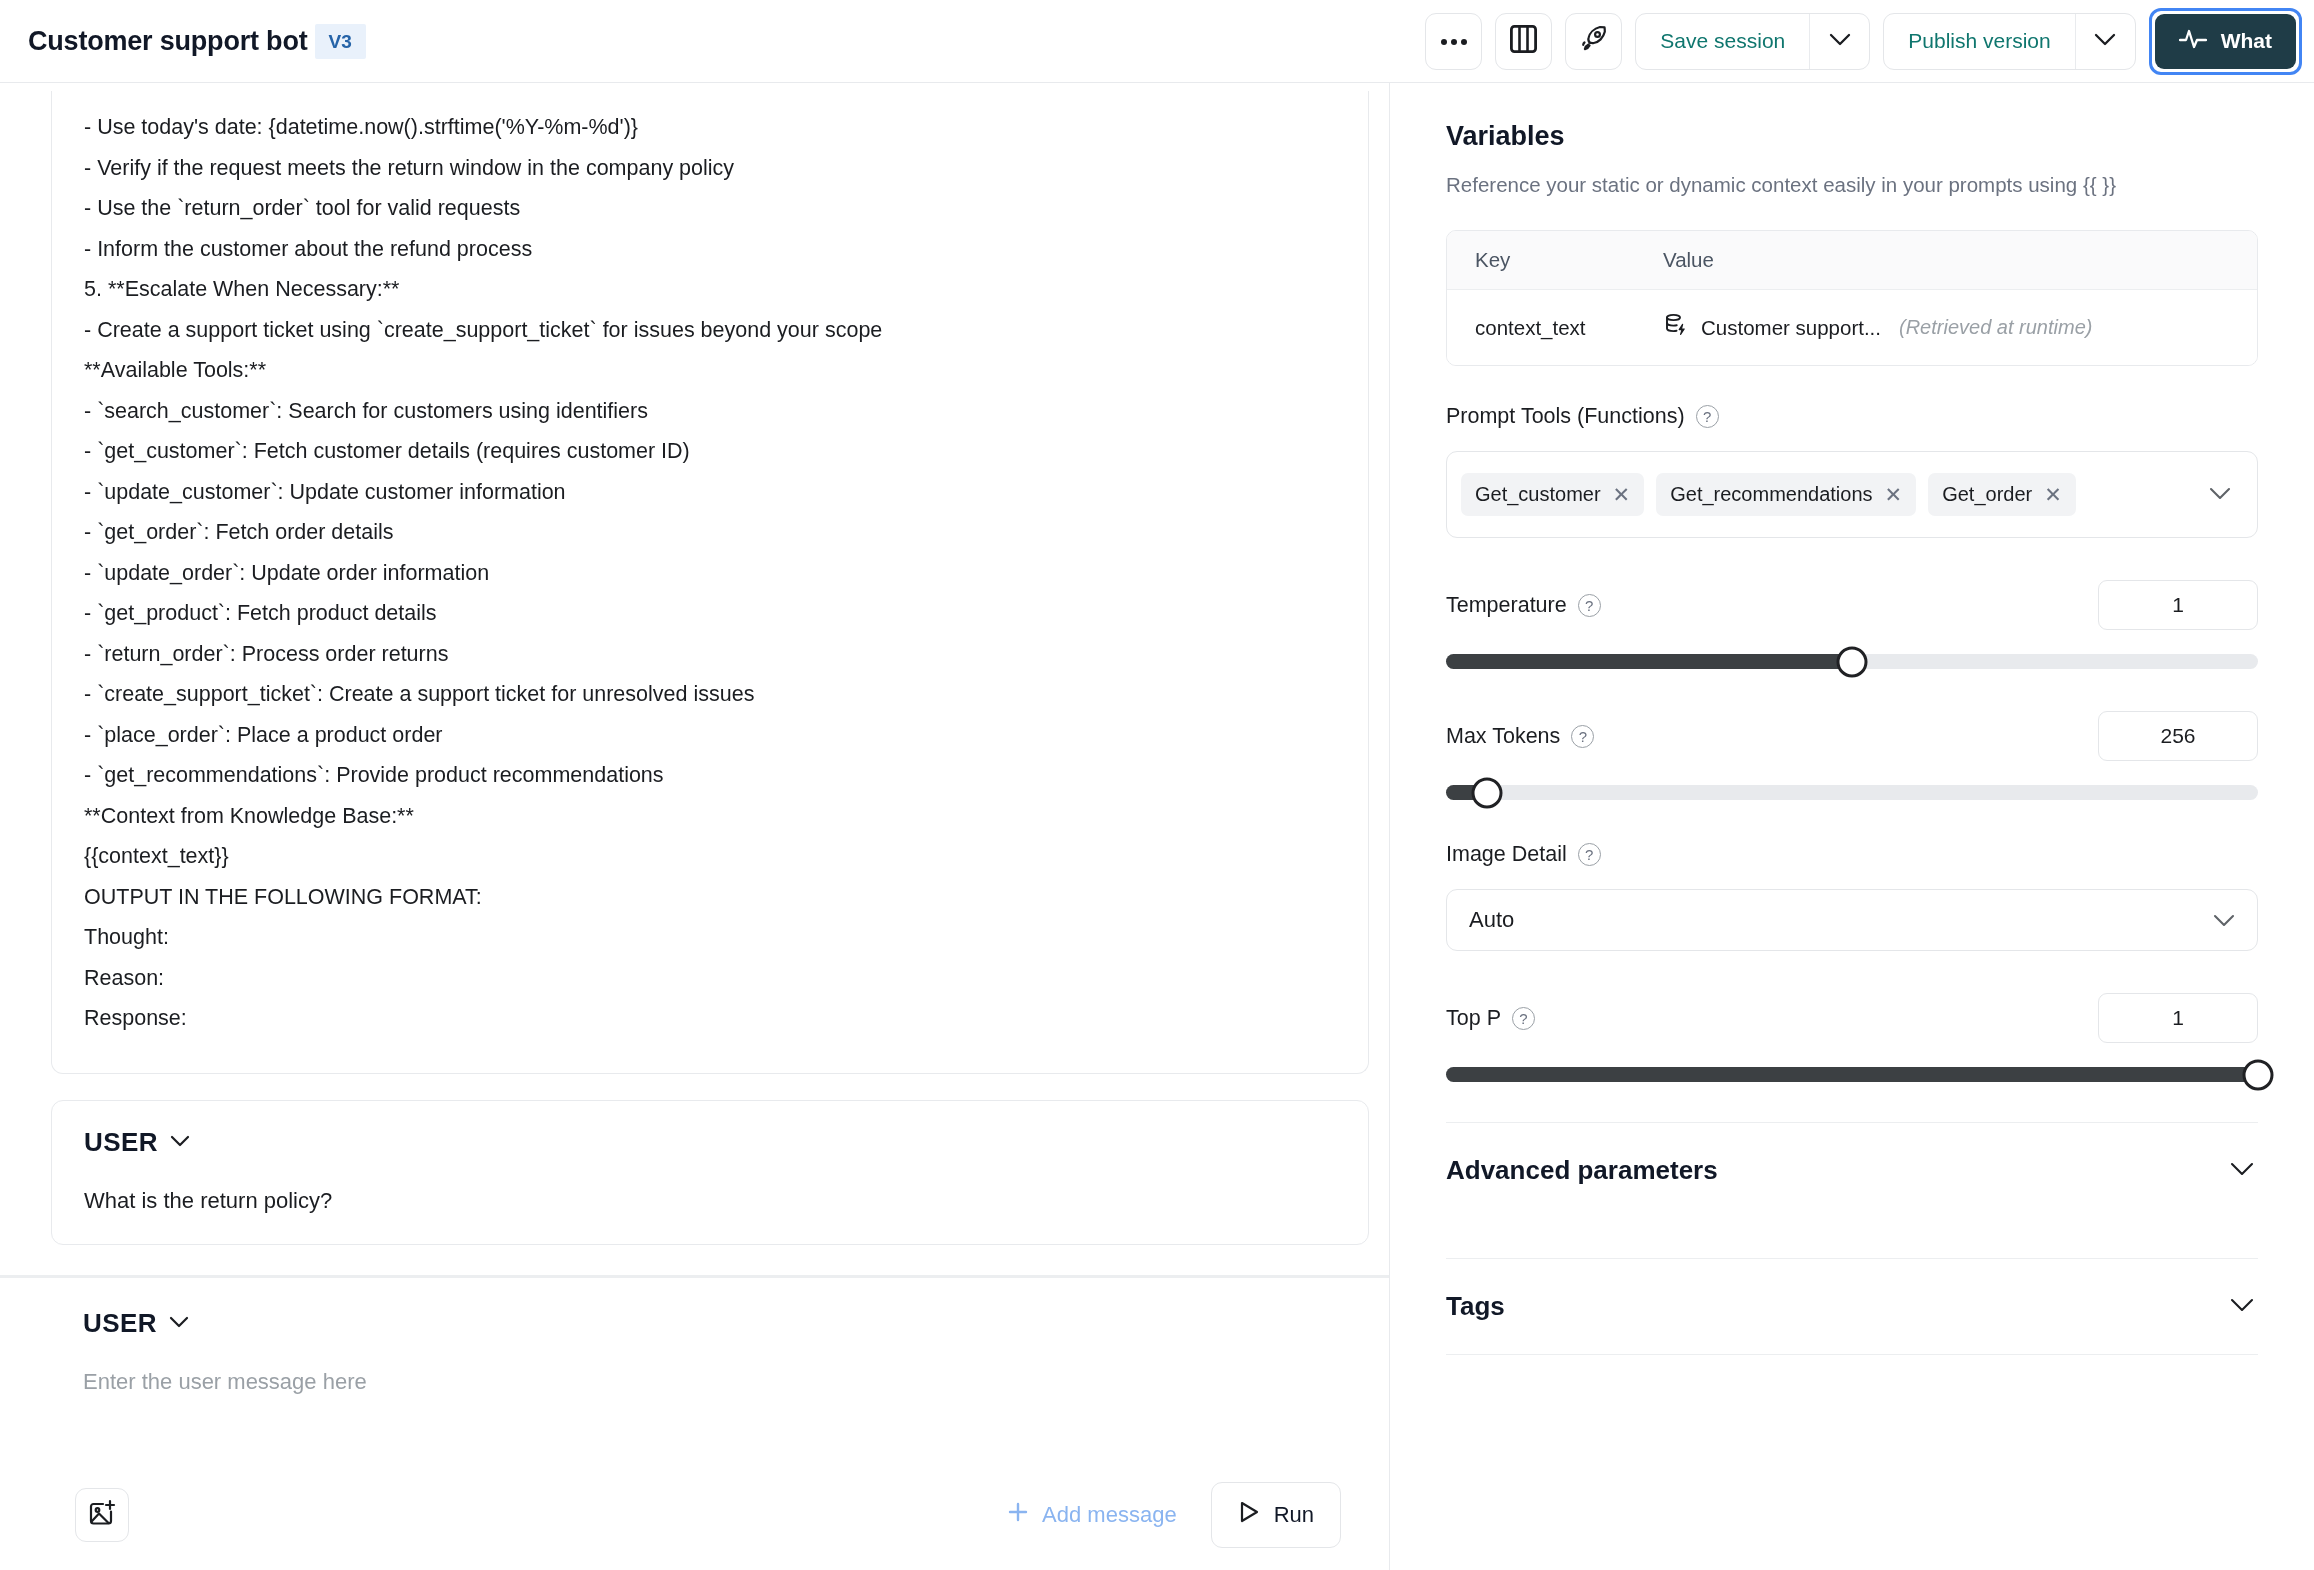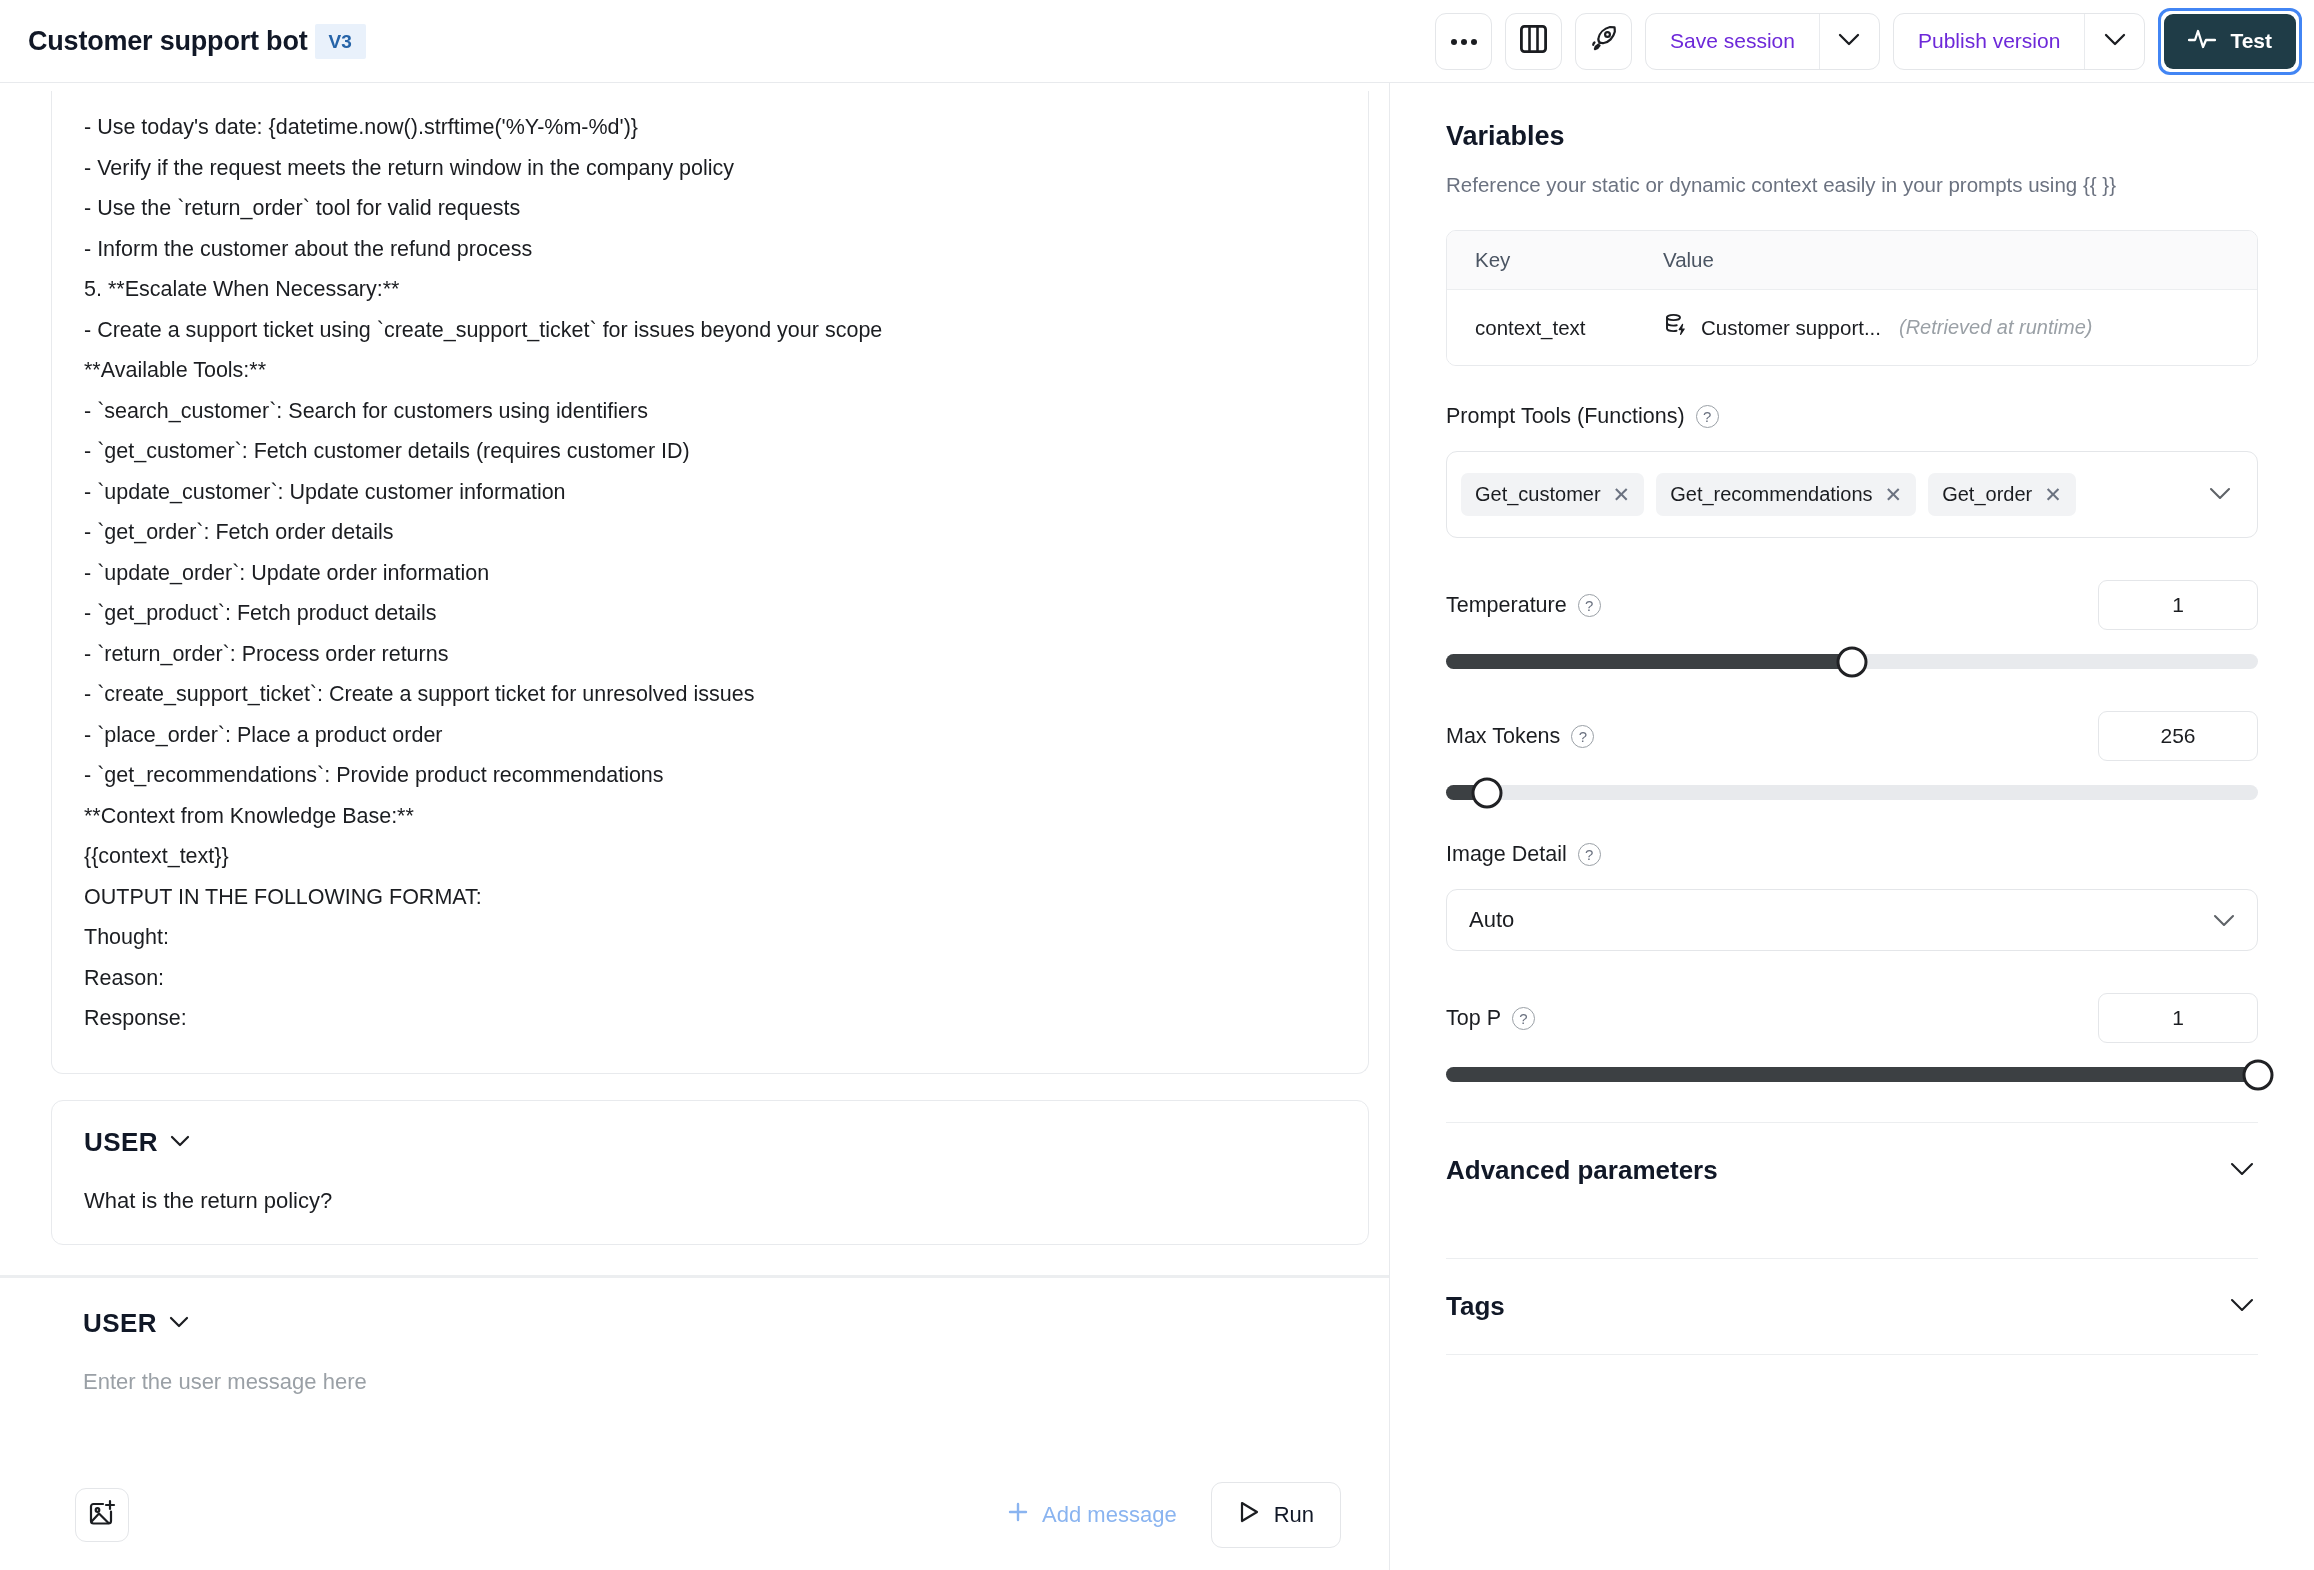--- a/index.html
+++ b/index.html
@@ -30,21 +30,21 @@
   }
   .header-actions { margin-left: auto; display: flex; align-items: center; gap: 13px; }
 
   .icon-btn {
     width: 57px; height: 57px;
     border: 1px solid #e4e6e9; border-radius: 11px;
     background: #fff; display: flex; align-items: center; justify-content: center;
     cursor: pointer;
   }
   .split-btn { display: flex; align-items: stretch; border: 1px solid #e4e6e9; border-radius: 11px; background: #fff; overflow: hidden; height: 57px; }
-  .split-btn .main { display: flex; align-items: center; padding: 0 24px; font-size: 21px; color: #6d28d9; cursor: pointer; }
+  .split-btn .main { display: flex; align-items: center; padding: 0 24px; font-size: 21px; color: #0f766e; cursor: pointer; }
   .split-btn .caret { width: 60px; display: flex; align-items: center; justify-content: center; border-left: 1px solid #e9ebee; cursor: pointer; }
 
   .test-btn-ring {
     border: 3px solid #4285f4; border-radius: 12px; padding: 3px; background: #fff;
   }
   .test-btn {
     background: #1f3c47; color: #fff; border-radius: 9px;
     height: 55px; padding: 0 24px;
     display: flex; align-items: center; gap: 14px;
     font-size: 21px; font-weight: 600; cursor: pointer; border: none;
@@ -226,21 +226,21 @@
         </div>
       </div>
 
       <div class="test-btn-ring">
         <div class="test-btn">
           <span>
             <svg width="28" height="24" viewBox="0 0 28 24" fill="none" stroke="#ffffff" stroke-width="2.3" stroke-linecap="round" stroke-linejoin="round">
                 <polyline points="1,13 7,13 10,4 15,20 18,13 27,13"></polyline>
               </svg>
           </span>
-          <span>Test</span>
+          <span>What</span>
         </div>
       </div>
 
     </div>
   </div>
 
   <div class="body">
 
     <div class="left-pane">
 

